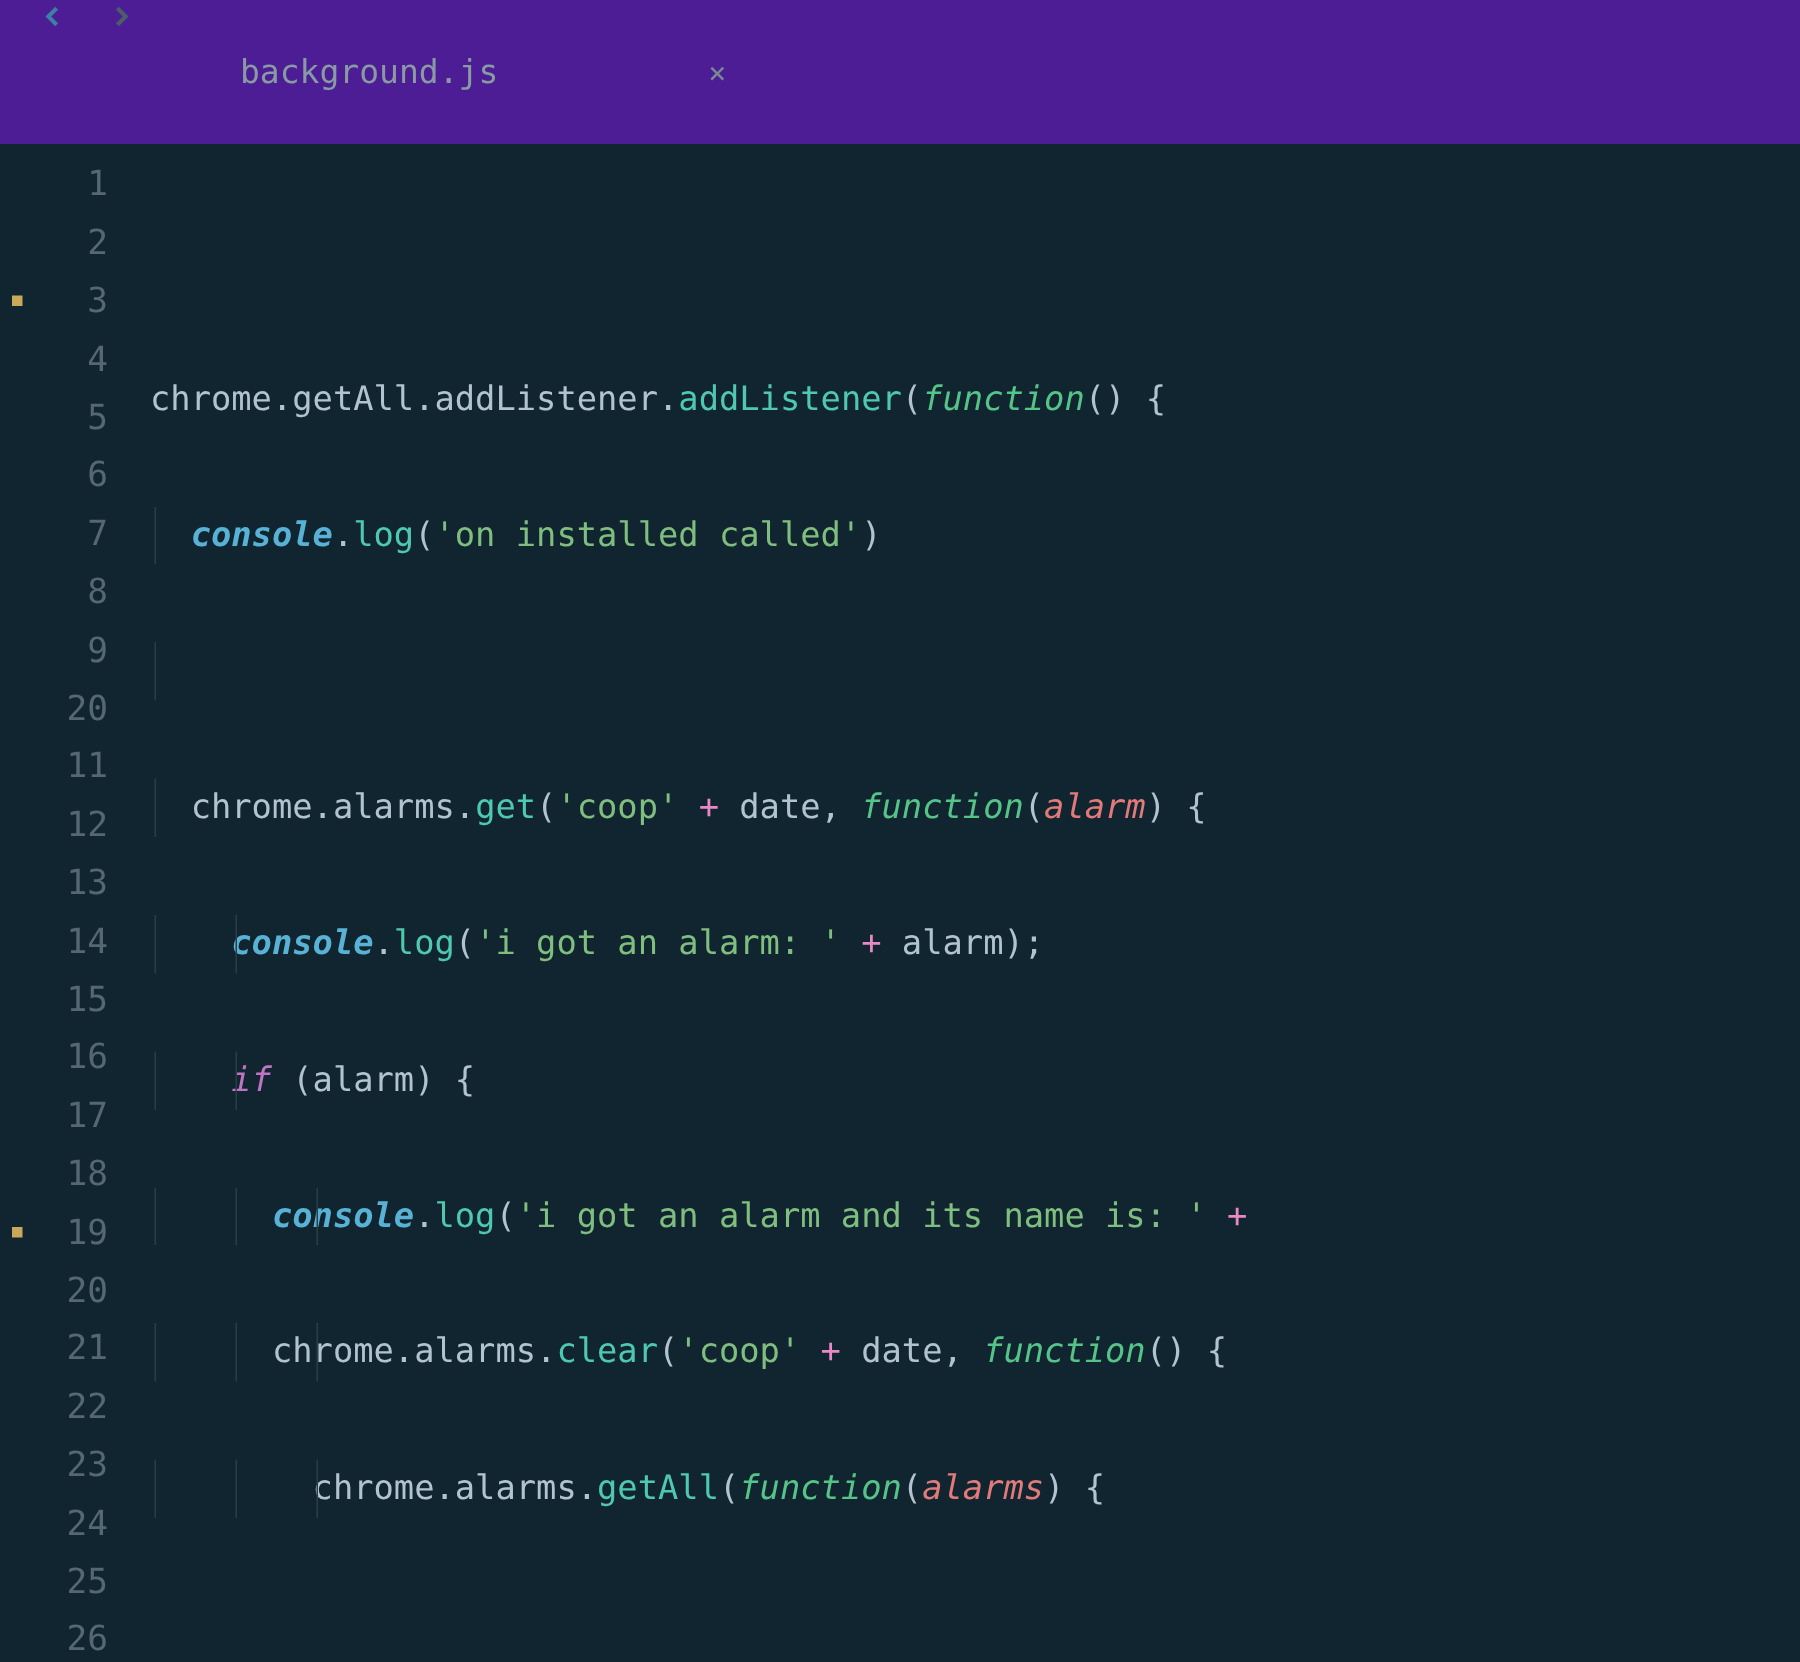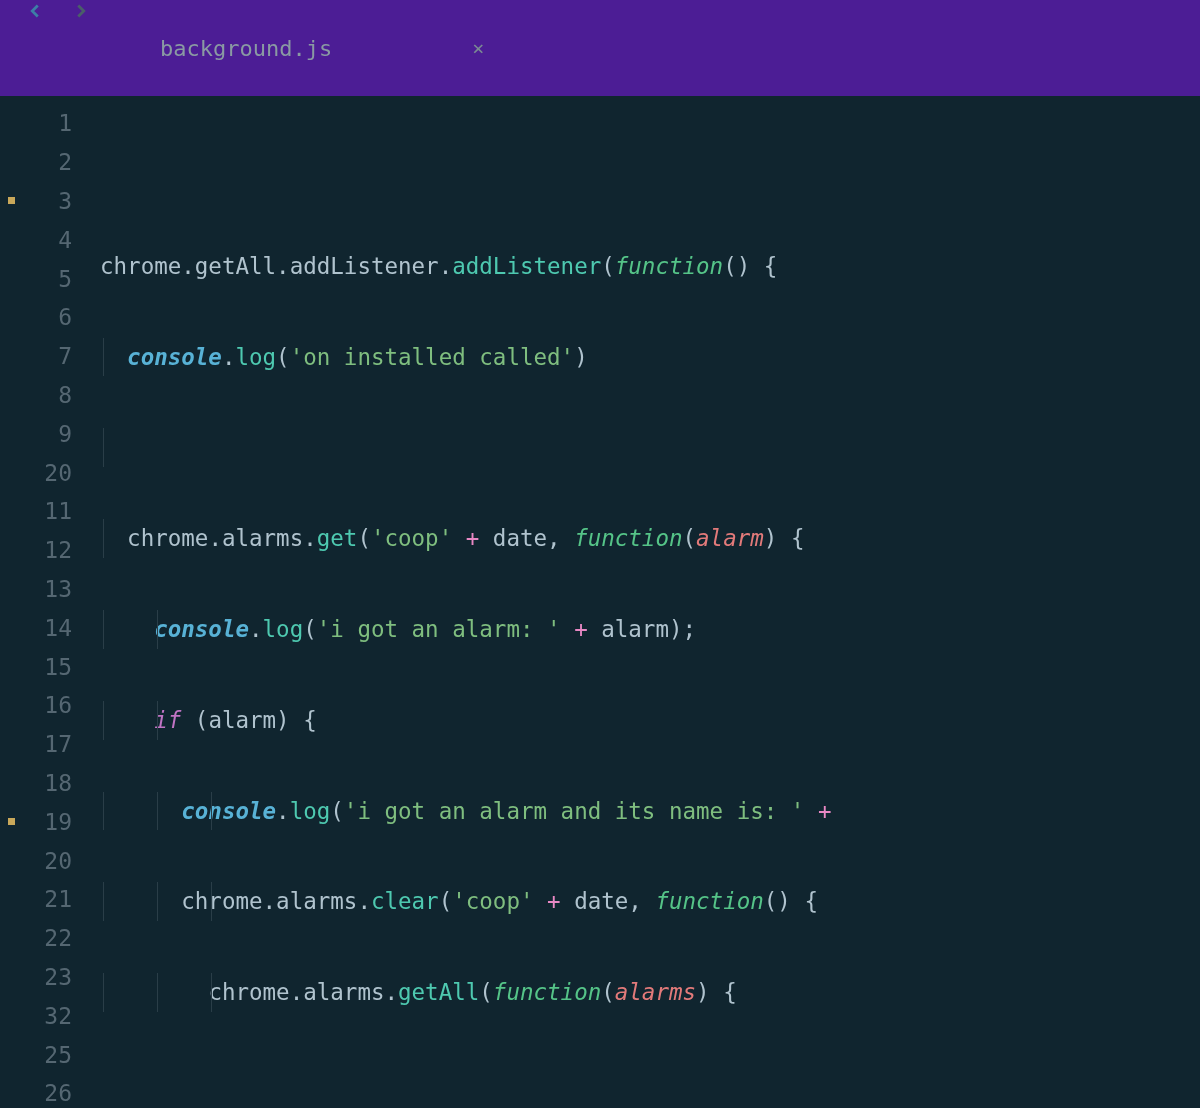--- a/index.html
+++ b/index.html
@@ -189,21 +189,21 @@
     <div class="gutter-line">
         <span class="line-num">21</span>
       </div>
     <div class="gutter-line">
         <span class="line-num">22</span>
       </div>
     <div class="gutter-line">
         <span class="line-num">23</span>
       </div>
     <div class="gutter-line">
-        <span class="line-num">32</span>
+        <span class="line-num">24</span>
       </div>
     <div class="gutter-line">
         <span class="line-num">25</span>
       </div>
     <div class="gutter-line">
         <span class="line-num">26</span>
       </div>
   </div>
 
   <div class="code-pane">

